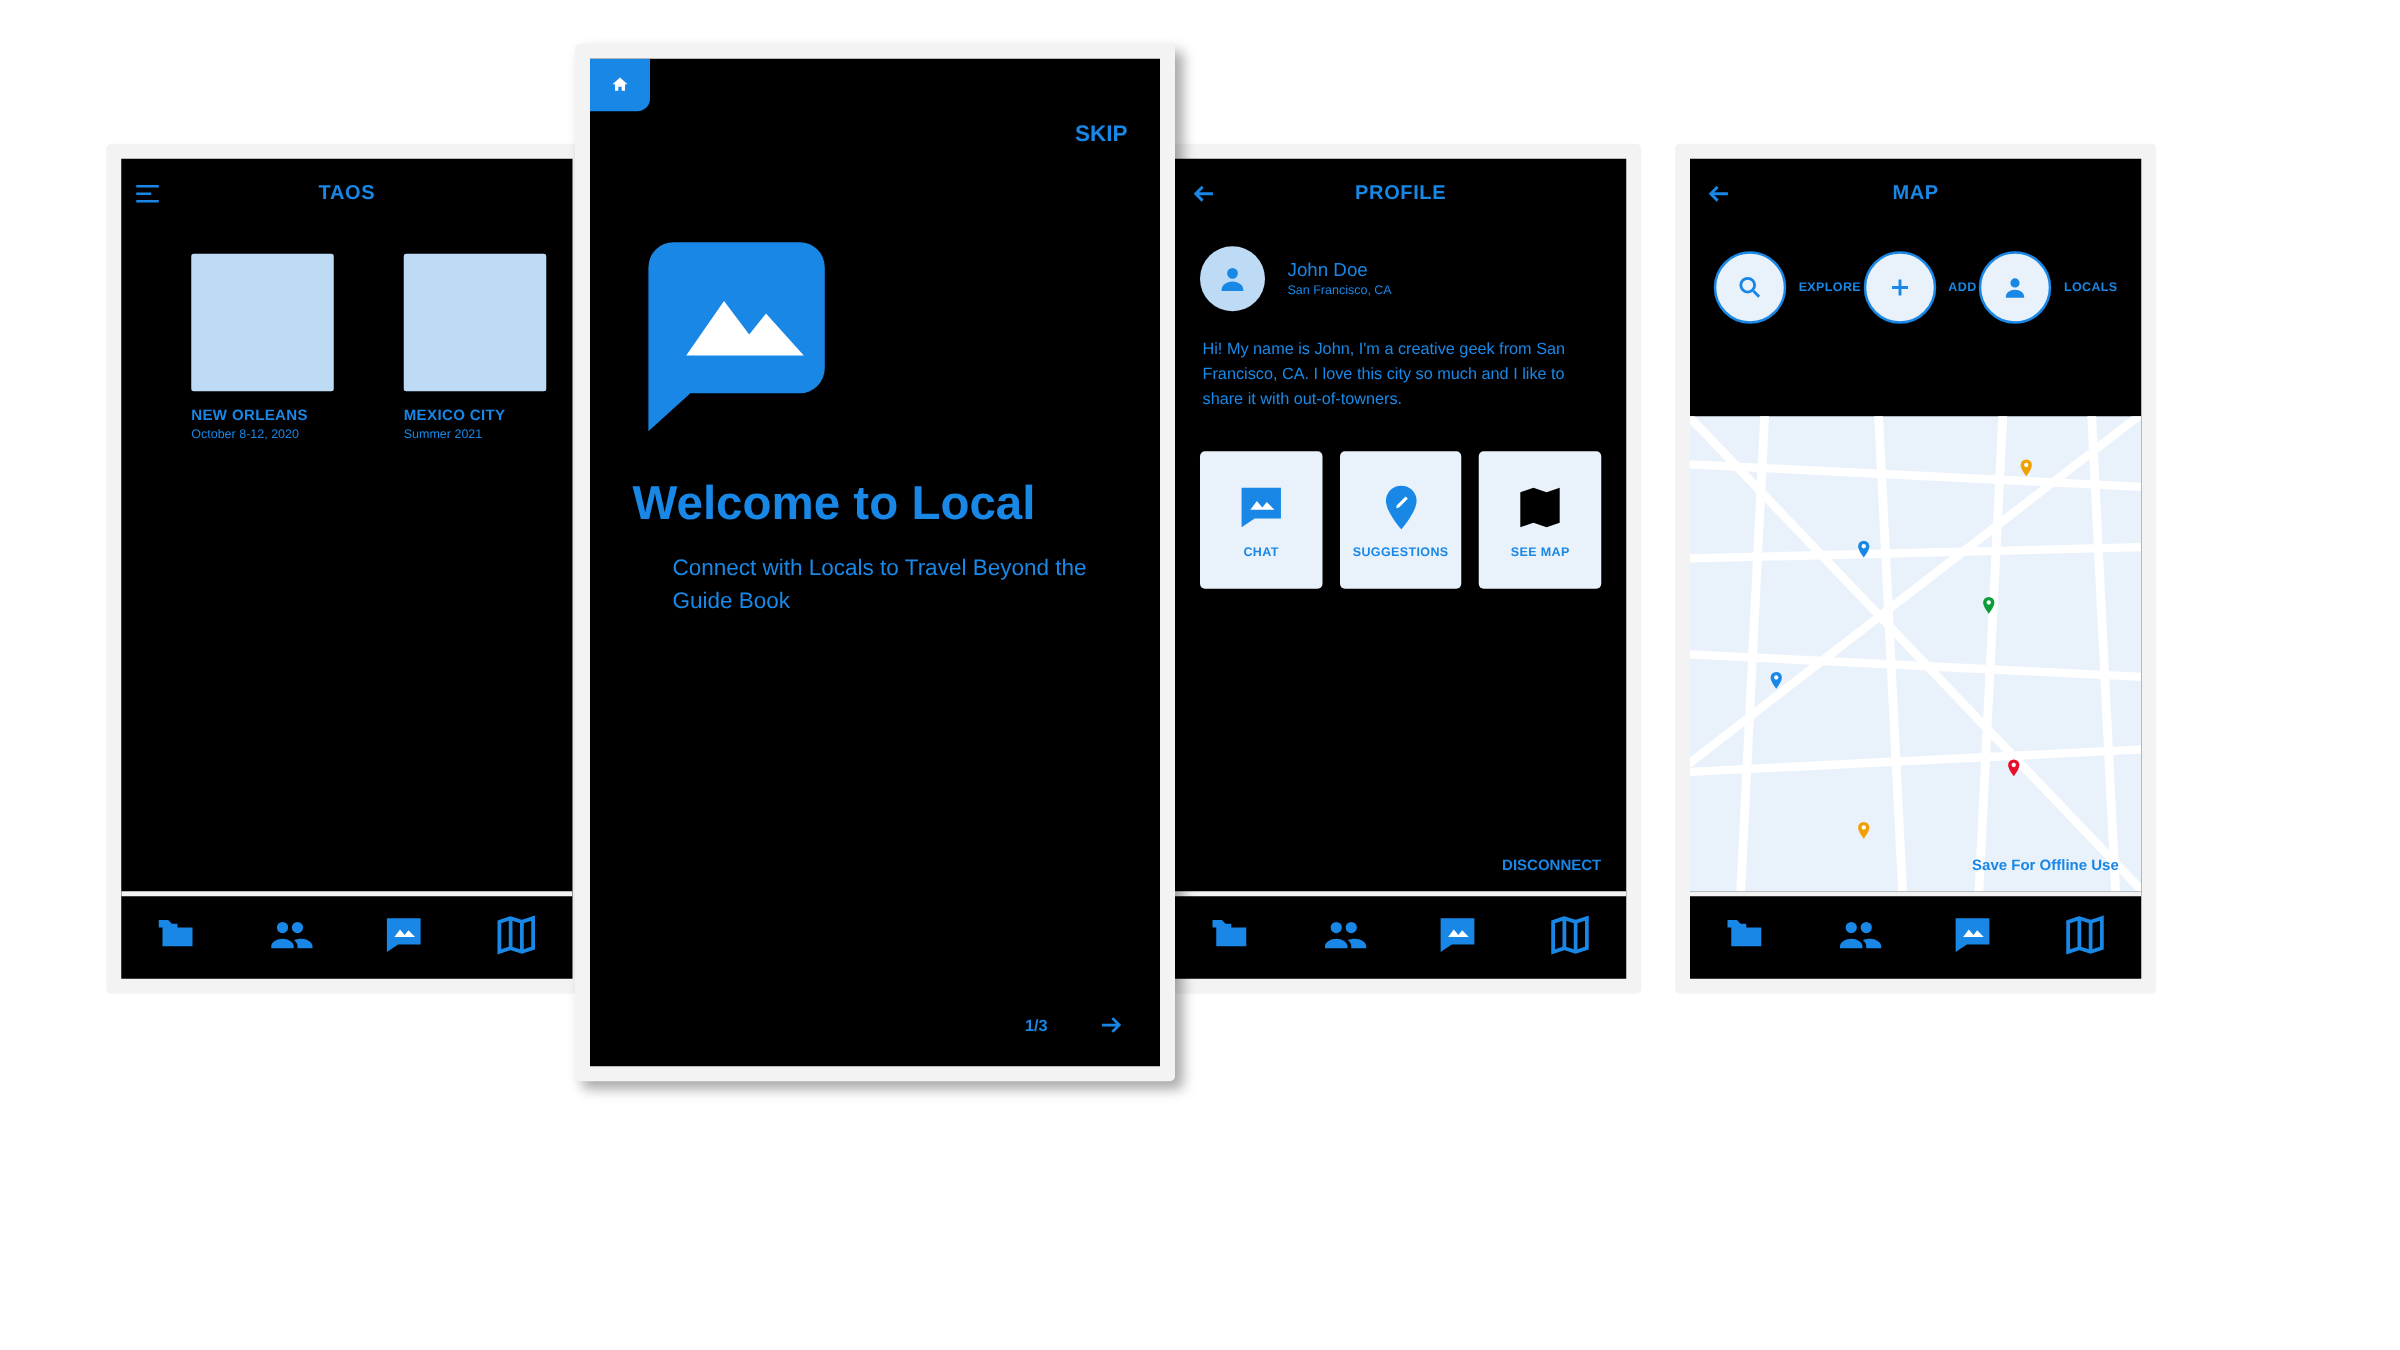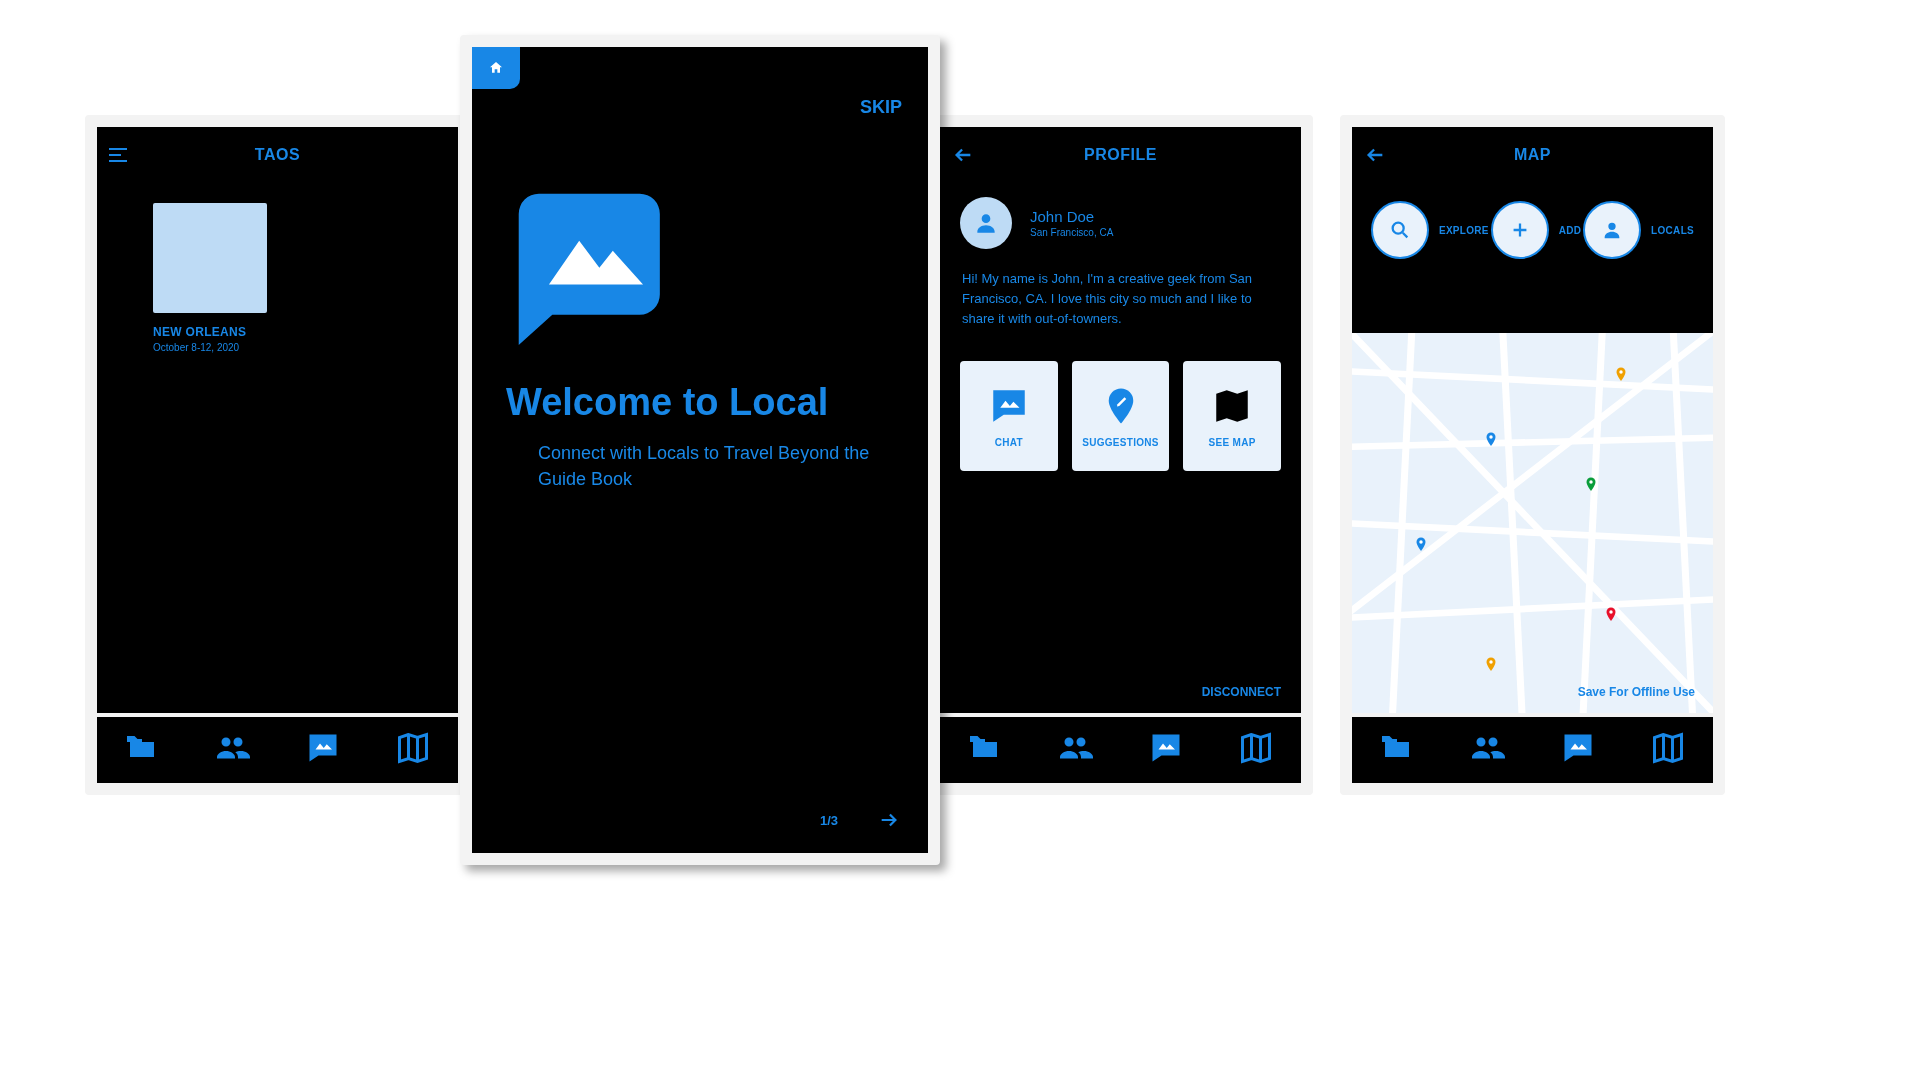--- a/index.html
+++ b/index.html
@@ -183,20 +183,25 @@
         </div>
     </div>
     <span>TAOS</span>
   </div>
   <div class="phone-content">
     <div class="cards">
       <div class="card">
         <div class="thumb"></div>
         <div class="title">NEW ORLEANS</div>
         <div class="sub">October 8-12, 2020</div>
+      </div>
+      <div class="card">
+        <div class="thumb"></div>
+        <div class="title">MEXICO CITY</div>
+        <div class="sub">Summer 2021</div>
       </div>
     </div>
   </div>
   <div class="bottom-nav">
     <div><svg>
           <use href="#i-folder"></use>
         </svg></div>
     <div><svg>
           <use href="#i-people"></use>
         </svg></div>

